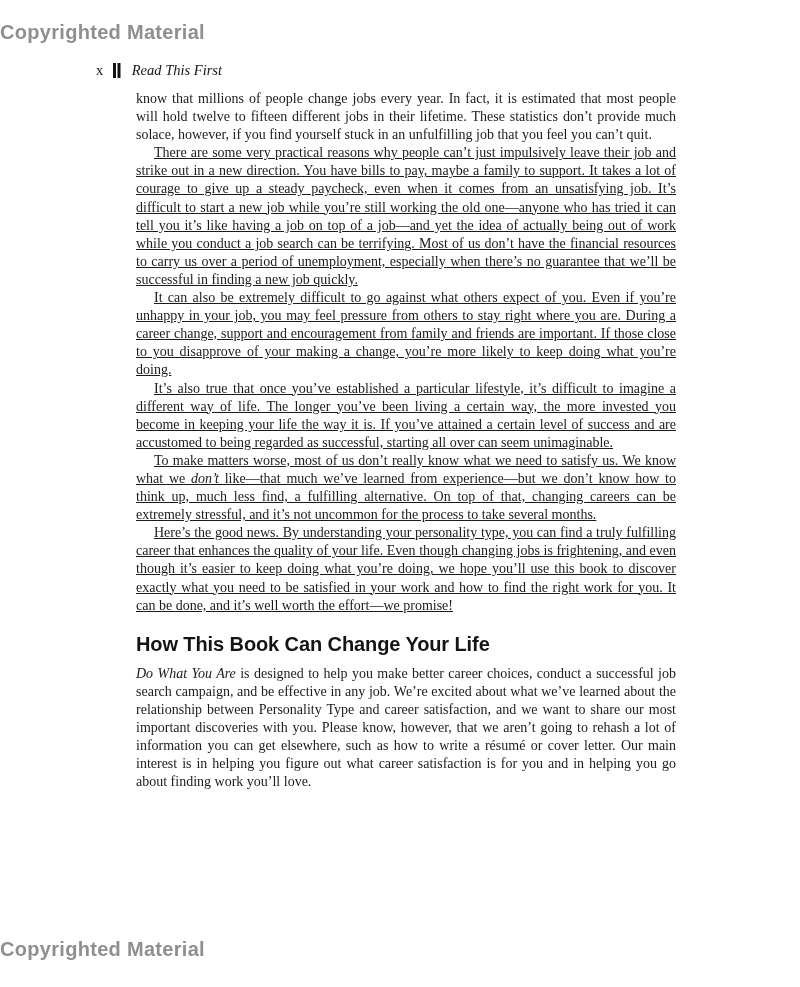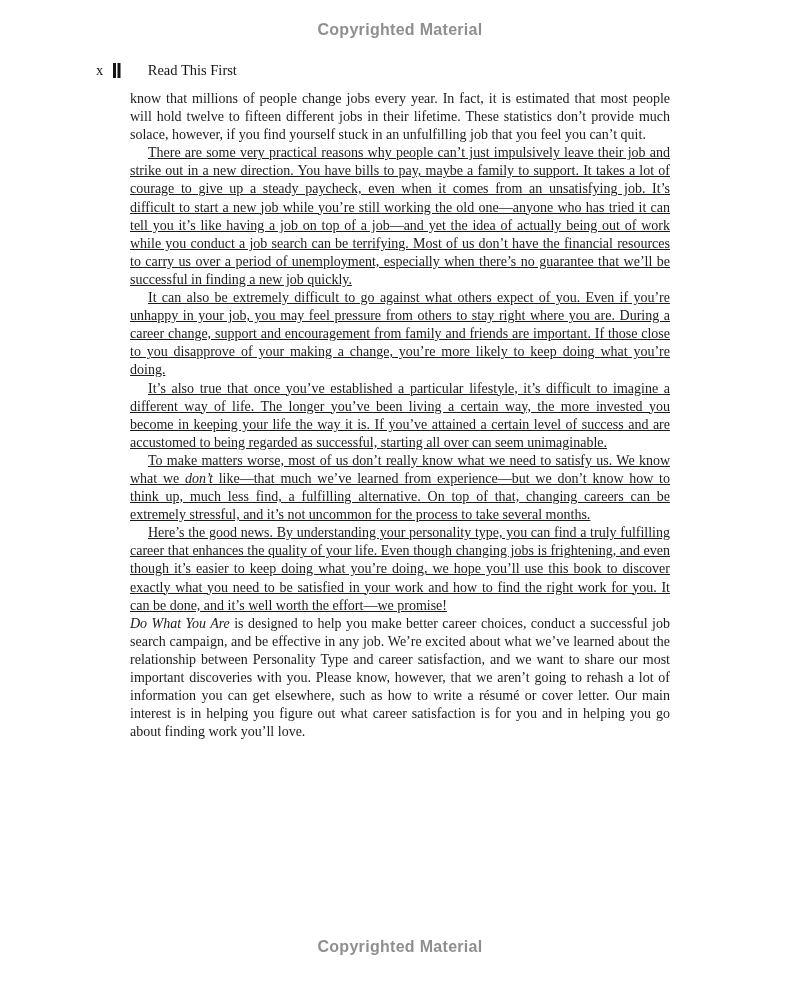--- a/index.html
+++ b/index.html
@@ -13,23 +13,22 @@
     height: 987px;
     background: #ffffff;
     font-family: "Liberation Serif", serif;
     color: #1b1b1b;
     overflow: hidden;
   }
   .copyright {
     position: absolute;
     left: 0;
     right: 0;
-    text-align: center;
     font-family: "Liberation Sans", sans-serif;
-    font-size: 16px;
+    font-size: 20px;
     font-weight: 700;
     letter-spacing: 0.3px;
     color: #8f8f8f;
   }
   .copyright.top { top: 21px; }
   .copyright.bottom { top: 938px; }
 
   .page-header {
     position: absolute;
     top: 62px;
@@ -45,27 +44,27 @@
   }
   .double-bar {
     display: inline-block;
     width: 2.5px;
     height: 15px;
     background: #151515;
     box-shadow: 4.5px 0 0 0 #151515;
     margin-right: 16px;
   }
   .running-title {
-    margin-left: 16px;
+    font-style: italic;
   }
 
   .body-text {
     position: absolute;
     top: 90px;
-    left: 130px;
+    left: 136px;
     width: 540px;
     text-align: justify;
     font-size: 14px;
     line-height: 18.1px;
     color: #1b1b1b;
   }
   .body-text p.para {
     margin: 0;
   }
   .body-text p.para.indent {
@@ -98,18 +97,19 @@
     <span class="running-title">Read This First</span>
   </div>
 
   <div class="body-text" id="body-text">
       <p class="para"><span>know that millions of people change jobs every year. In fact, it is estimated that most people will hold twelve to fifteen different jobs in their lifetime. These statistics don’t provide much solace, however, if you find yourself stuck in an unfulfilling job that you feel you can’t quit.</span></p>
       <p class="para indent"><span>There are some very practical reasons why people can’t just impulsively leave their job and strike out in a new direction. You have bills to pay, maybe a family to support. It takes a lot of courage to give up a steady paycheck, even when it comes from an unsatisfying job. It’s difficult to start a new job while you’re still working the old one—anyone who has tried it can tell you it’s like having a job on top of a job—and yet the idea of actually being out of work while you conduct a job search can be terrifying. Most of us don’t have the financial resources to carry us over a period of unemployment, especially when there’s no guarantee that we’ll be successful in finding a new job quickly.</span></p>
       <p class="para indent"><span>It can also be extremely difficult to go against what others expect of you. Even if you’re unhappy in your job, you may feel pressure from others to stay right where you are. During a career change, support and encouragement from family and friends are important. If those close to you disapprove of your making a change, you’re more likely to keep doing what you’re doing.</span></p>
       <p class="para indent"><span>It’s also true that once you’ve established a particular lifestyle, it’s difficult to imagine a different way of life. The longer you’ve been living a certain way, the more invested you become in keeping your life the way it is. If you’ve attained a certain level of success and are accustomed to being regarded as successful, starting all over can seem unimaginable.</span></p>
       <p class="para indent"><span>To make matters worse, most of us don’t really know what we need to satisfy us. We know what we </span><span class="italic">don’t</span><span> like—that much we’ve learned from experience—but we don’t know how to think up, much less find, a fulfilling alternative. On top of that, changing careers can be extremely stressful, and it’s not uncommon for the process to take several months.</span></p>
       <p class="para indent"><span>Here’s the good news. By understanding your personality type, you can find a truly fulfilling career that enhances the quality of your life. Even though changing jobs is frightening, and even though it’s easier to keep doing what you’re doing, we hope you’ll use this book to discover exactly what you need to be satisfied in your work and how to find the right work for you. It can be done, and it’s well worth the effort—we promise!</span></p>
+      <h2 class="section-heading">How This Book Can Change Your Life</h2>
       <p class="para"><span class="italic">Do What You Are</span><span> is designed to help you make better career choices, conduct a successful job search campaign, and be effective in any job. We’re excited about what we’ve learned about the relationship between Personality Type and career satisfaction, and we want to share our most important discoveries with you. Please know, however, that we aren’t going to rehash a lot of information you can get elsewhere, such as how to write a résumé or cover letter. Our main interest is in helping you figure out what career satisfaction is for you and in helping you go about finding work you’ll love.</span></p>
     </div>
 
   <div class="copyright bottom">Copyrighted Material</div>
 
 </div>
 
 </body></html>

